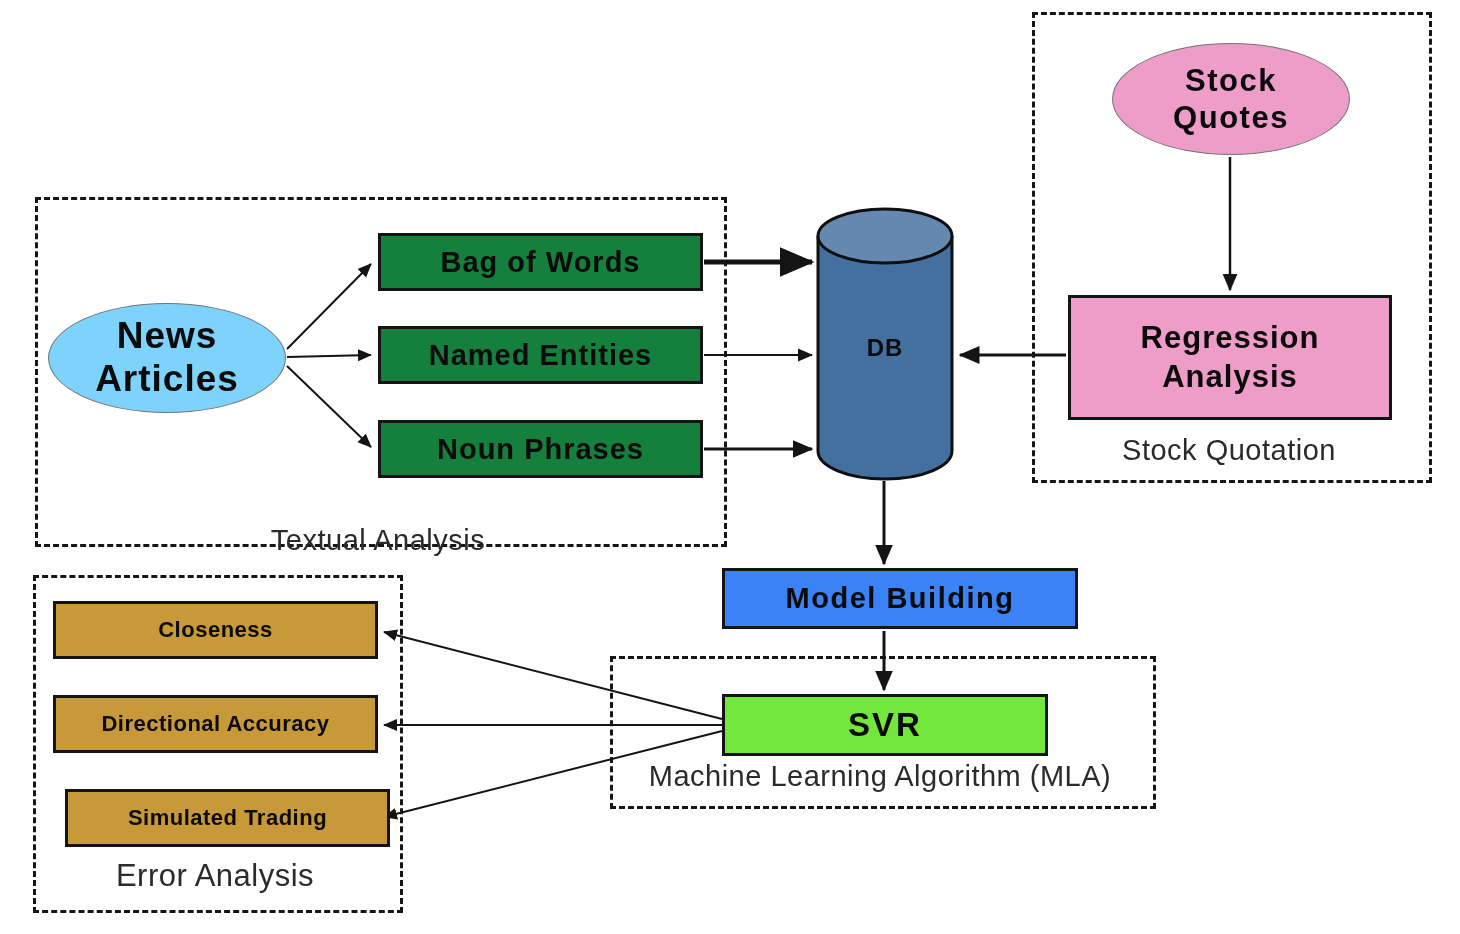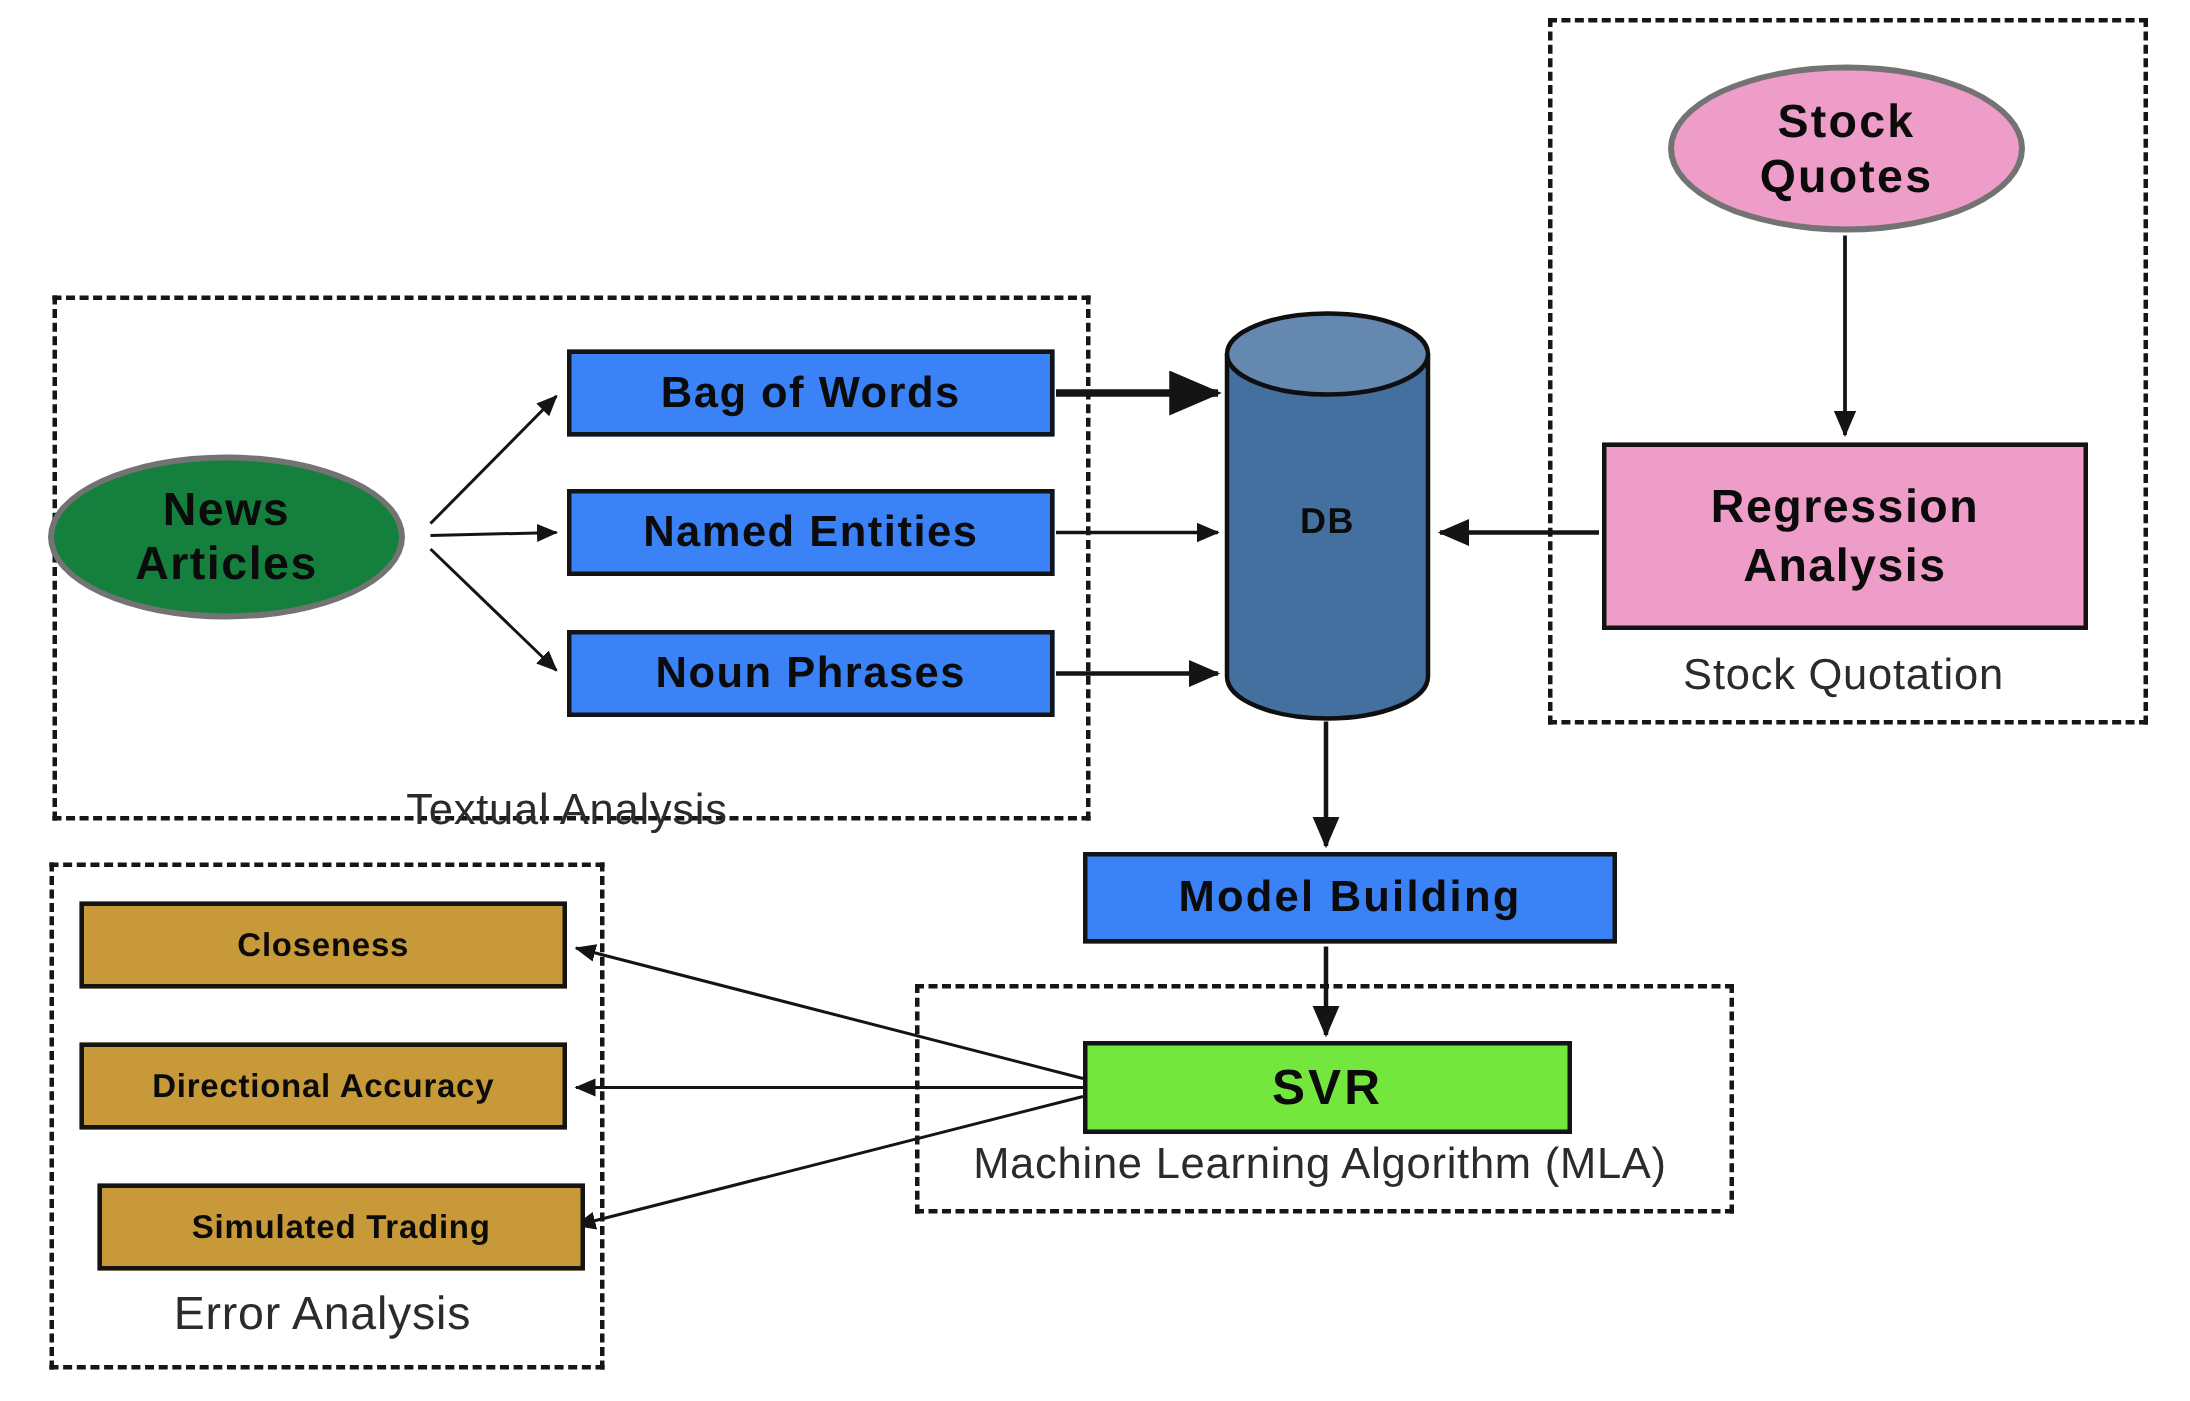--- a/index.html
+++ b/index.html
@@ -6,27 +6,27 @@
   .canvas{
     position:relative;width:1460px;height:934px;background:#ffffff;
     font-family:"Liberation Sans", sans-serif;overflow:hidden;
   }
   
   .arrow-layer{position:absolute;left:0;top:0;z-index:1;pointer-events:none;}
   .group-box{position:absolute;border:3px dashed #161616;z-index:0;background:transparent;}
   .node{position:absolute;z-index:2;display:flex;align-items:center;justify-content:center;
         text-align:center;font-weight:bold;color:#0b0b0b;box-sizing:border-box;}
   .rect{border:3px solid #141414;}
-  .ellipse{border:4px solid #737373;border-radius:50%;}
+  .ellipse{border:1px solid #737373;border-radius:50%;}
   .group-label{position:absolute;z-index:2;text-align:center;color:#2b2b2b;
                font-size:29px;font-weight:normal;letter-spacing:0.5px;}
   
-  .news-ellipse{left:32px;top:303px;width:238px;height:110px;background:#15803d;font-size:31px;line-height:1.15;letter-spacing:1px;}
+  .news-ellipse{left:48px;top:303px;width:238px;height:110px;background:#7dd3fc;font-size:37px;line-height:1.15;letter-spacing:1px;}
   .news-ellipse span{max-width:165px;}
-  .feat{left:378px;width:325px;height:58px;background:#3b82f6;font-size:29px;letter-spacing:1px;}
+  .feat{left:378px;width:325px;height:58px;background:#15803d;font-size:29px;letter-spacing:1px;}
   .feat-0{top:233px;}
   .feat-1{top:326px;}
   .feat-2{top:420px;}
   .stock-ellipse{left:1112px;top:43px;width:238px;height:112px;background:#ee9dc8;font-size:31px;line-height:1.2;letter-spacing:1.5px;}
   .stock-ellipse span{max-width:150px;}
   .regr{left:1068px;top:295px;width:324px;height:125px;background:#ee9dc8;font-size:31px;line-height:1.25;letter-spacing:1px;justify-content:center;}
   .regr span{max-width:250px;}
   .db-wrap{position:absolute;left:815px;top:206px;width:140px;height:276px;z-index:2;}
   .db-label{position:absolute;left:815px;top:334px;width:140px;z-index:3;text-align:center;
             font-weight:bold;font-size:24px;color:#0b0b0b;letter-spacing:1px;}

